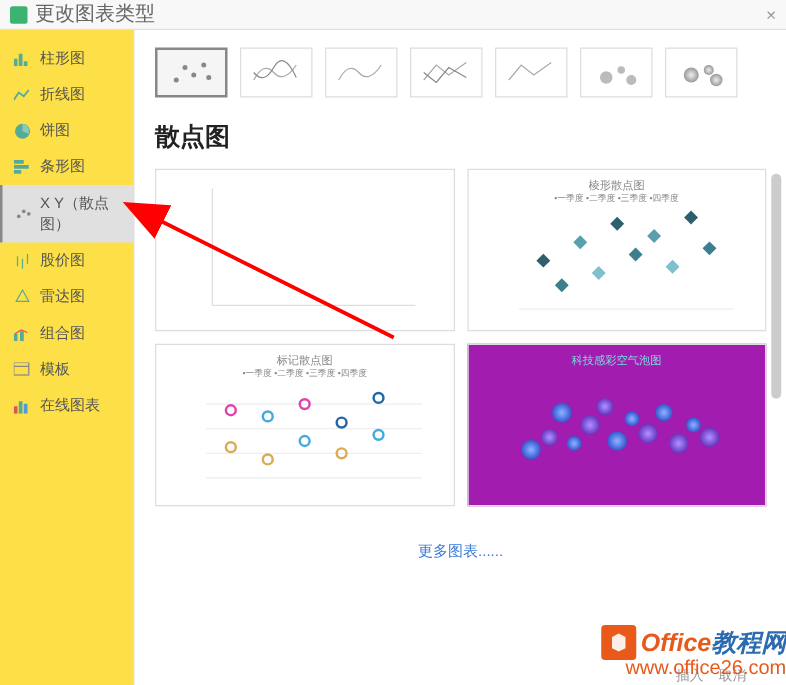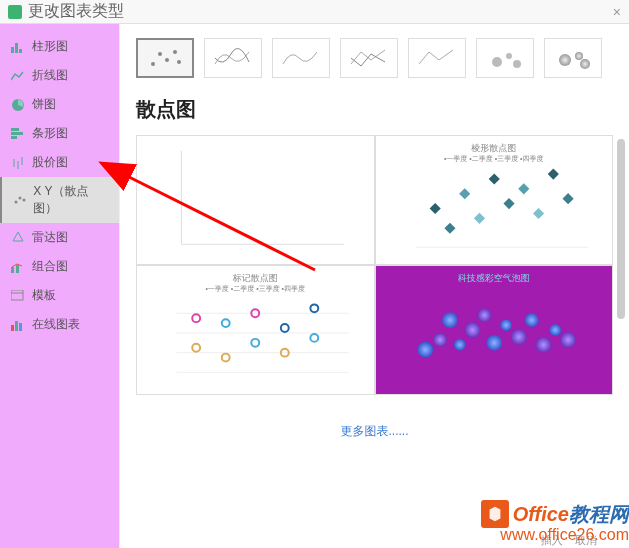--- a/index.html
+++ b/index.html
@@ -5,34 +5,34 @@
     * { box-sizing: border-box; margin: 0; padding: 0; }
     body { font-family: "Microsoft YaHei", sans-serif; font-size: 12px; background: #fff; width: 629px; height: 548px; overflow: hidden; position: relative; }
     
     .titlebar { height: 24px; background: #f8f8f8; border-bottom: 1px solid #e0e0e0; display: flex; align-items: center; padding: 0 8px; }
     .titlebar .app-icon { width: 14px; height: 14px; background: #3cb371; border-radius: 2px; margin-right: 6px; }
     .titlebar .title { color: #666; font-size: 16px; }
     .titlebar .close { margin-left: auto; color: #999; font-size: 14px; cursor: pointer; }
     
     .main { display: flex; height: calc(100% - 24px); }
     
-    .sidebar { width: 120px; border-right: 1px solid #eee; background: #f0abfc; padding-top: 8px; }
+    .sidebar { width: 108px; border-right: 1px solid #eee; background: #fde047; padding-top: 8px; }
     .sidebar-item { display: flex; align-items: center; padding: 6px 10px; cursor: pointer; color: #555; font-size: 12px; }
     .sidebar-item.selected { background: #e0e0e0; border-left: 2px solid #888; }
     .sidebar-item .icon { width: 16px; height: 14px; margin-right: 6px; display: inline-flex; align-items: center; justify-content: center; }
     
     .content { flex: 1; padding: 14px 16px; overflow-y: auto; position: relative; }
     
     .type-strip { display: flex; gap: 10px; margin-bottom: 18px; }
     .type-thumb { width: 58px; height: 40px; border: 1px solid #ddd; background: #fff; cursor: pointer; display: flex; align-items: center; justify-content: center; }
     .type-thumb.selected { border: 2px solid #888; background: #f5f5f5; }
     
     .section-title { font-size: 20px; font-weight: bold; color: #222; margin-bottom: 12px; }
     
-    .preview-grid { display: grid; grid-template-columns: 1fr 1fr; gap: 0; border-radius: 30px; }
+    .preview-grid { display: grid; grid-template-columns: 1fr 1fr; gap: 10px; border-radius: 30px; }
     .preview-card { border: 1px solid #ddd; background: #fff; height: 130px; cursor: pointer; position: relative; overflow: hidden; }
     .preview-card.dark { background: #a21caf; }
     .preview-title { position: absolute; top: 6px; left: 0; right: 0; text-align: center; font-size: 9px; color: #888; }
     .preview-card.dark .preview-title { color: #7dd; }
     .legend { position: absolute; top: 18px; left: 0; right: 0; text-align: center; font-size: 7px; color: #888; }
     
     .more-link { text-align: center; color: #3a7bd5; font-size: 12px; margin-top: 28px; cursor: pointer; }
     
     .scrollbar { position: absolute; right: 4px; top: 115px; width: 8px; height: 180px; background: #ccc; border-radius: 4px; }
     
@@ -92,39 +92,39 @@
     <div class="sidebar-item">
       <span class="icon">
           <svg width="14" height="12">
             <rect x="0" y="0" width="8" height="3" fill="#5a9"></rect>
             <rect x="0" y="4" width="12" height="3" fill="#5a9"></rect>
             <rect x="0" y="8" width="6" height="3" fill="#5a9"></rect>
           </svg>
         </span>
       <span>条形图</span>
     </div>
+    <div class="sidebar-item selected">
+      <span class="icon">
+          <svg width="14" height="12">
+            <circle cx="3" cy="8" r="1.5" fill="#888"></circle>
+            <circle cx="7" cy="4" r="1.5" fill="#888"></circle>
+            <circle cx="11" cy="6" r="1.5" fill="#888"></circle>
+          </svg>
+        </span>
+      <span>X Y（散点图）</span>
+    </div>
     <div class="sidebar-item">
       <span class="icon">
           <svg width="14" height="12">
             <line x1="3" y1="2" x2="3" y2="10" stroke="#5a9"></line>
             <line x1="7" y1="4" x2="7" y2="12" stroke="#5a9"></line>
             <line x1="11" y1="0" x2="11" y2="8" stroke="#5a9"></line>
           </svg>
         </span>
       <span>股价图</span>
-    </div>
-    <div class="sidebar-item selected">
-      <span class="icon">
-          <svg width="14" height="12">
-            <circle cx="3" cy="8" r="1.5" fill="#888"></circle>
-            <circle cx="7" cy="4" r="1.5" fill="#888"></circle>
-            <circle cx="11" cy="6" r="1.5" fill="#888"></circle>
-          </svg>
-        </span>
-      <span>X Y（散点图）</span>
     </div>
     <div class="sidebar-item">
       <span class="icon">
           <svg width="14" height="14">
             <polygon points="7,1 12,10 2,10" fill="none" stroke="#5a9"></polygon>
           </svg>
         </span>
       <span>雷达图</span>
     </div>
     <div class="sidebar-item">

